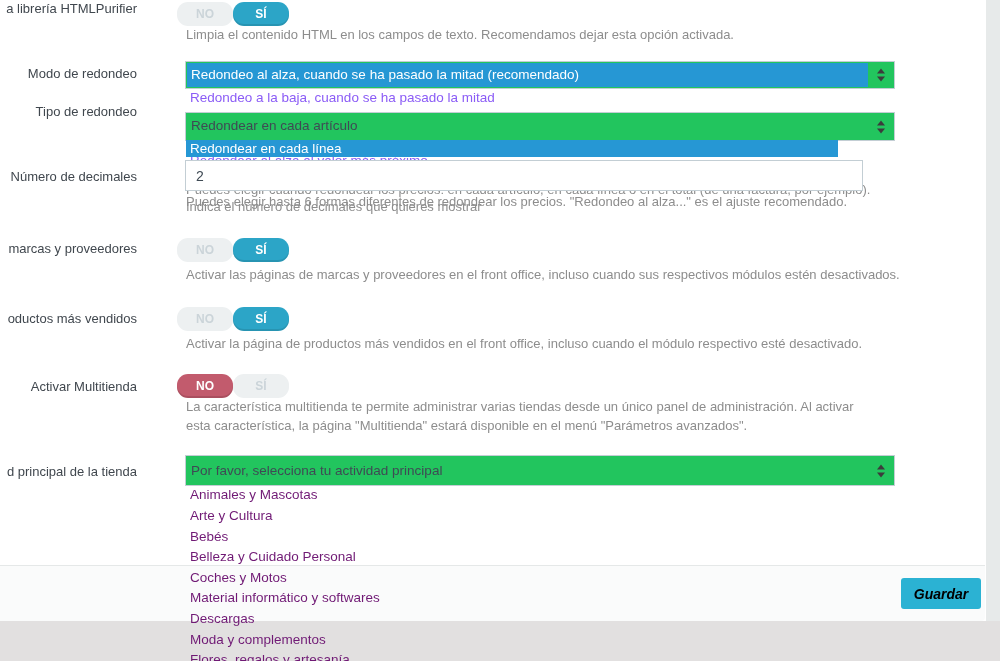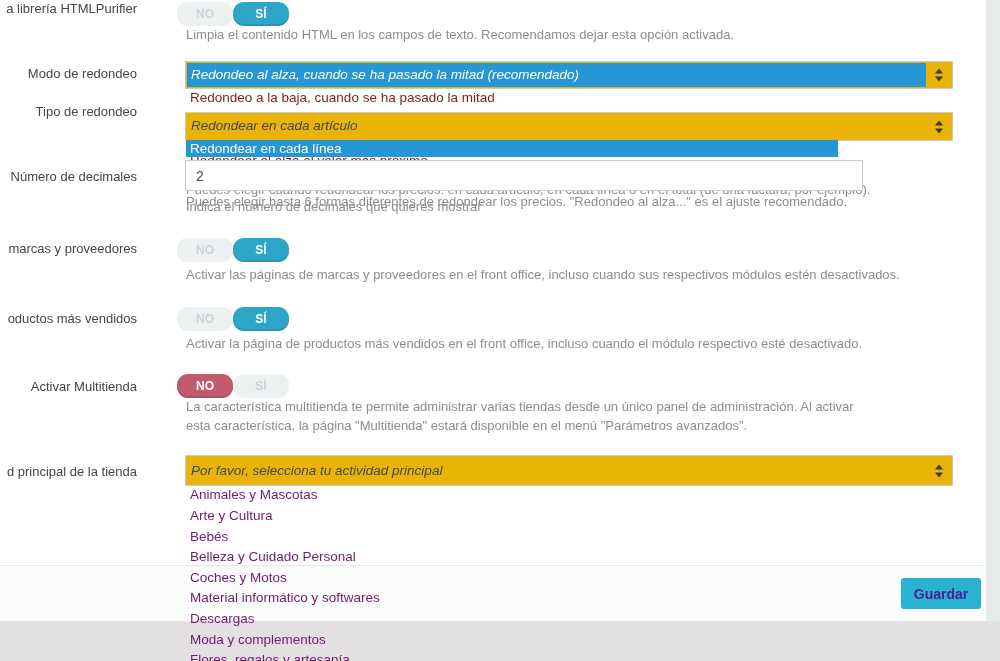--- a/index.html
+++ b/index.html
@@ -10,48 +10,48 @@
   .help{position:absolute;left:186px;font-size:13px;color:#8d8d8d;white-space:nowrap;}
   .help.wrap{white-space:normal;width:690px;line-height:18.5px;}
 
   .toggle{position:absolute;left:177px;display:flex;}
   .tcell{width:56px;height:24px;line-height:24px;text-align:center;
          font-size:12px;font-weight:bold;border-radius:11px;}
   .tcell.off{background:#edf0f1;color:#cbd4d9;}
   .tcell.on-teal{background:#2ca5c7;color:#fff;box-shadow:inset 0 -2px 0 rgba(0,0,0,.10);}
   .tcell.on-red{background:#c25b6d;color:#fff;box-shadow:inset 0 -2px 0 rgba(0,0,0,.12);}
 
-  .sel{position:absolute;left:185px;width:768px;background:#eab308;
-       border:1px solid #c3ced4;box-sizing:border-box;font-size:13.5px;color:#3f4a54;font-style:italic;}
+  .sel{position:absolute;left:185px;width:710px;background:#22c55e;
+       border:1px solid #c3ced4;box-sizing:border-box;font-size:13.5px;color:#3f4a54;}
   .sel .inner{position:absolute;left:1px;top:1px;bottom:1px;right:26px;
        line-height:24px;padding-left:4px;white-space:nowrap;overflow:hidden;}
   .sel .inner.hl{background:#2697d4;color:#fff;}
   .arrow{position:absolute;right:9px;top:50%;transform:translateY(-50%);width:8px;height:13px;}
   .arrow::before{content:"";position:absolute;top:0;left:0;
        border-left:4px solid transparent;border-right:4px solid transparent;
        border-bottom:5px solid #3c3c3c;}
   .arrow::after{content:"";position:absolute;bottom:0;left:0;
        border-left:4px solid transparent;border-right:4px solid transparent;
        border-top:5px solid #3c3c3c;}
 
-  .optrow{position:absolute;left:190px;font-size:13.5px;color:#7f1d1d;white-space:nowrap;}
+  .optrow{position:absolute;left:190px;font-size:13.5px;color:#8b5cf6;white-space:nowrap;}
   .optbar{position:absolute;left:186px;width:652px;height:17px;line-height:17px;
        background:#2697d4;color:#fff;font-size:13.5px;padding-left:4px;box-sizing:border-box;
        white-space:nowrap;z-index:3;}
 
   .txt{position:absolute;left:185px;width:678px;height:31px;box-sizing:border-box;
        border:1px solid #c3ced4;background:#fff;font-size:14px;color:#3f4a54;
        padding:0 0 0 10px;z-index:2;font-family:inherit;}
 
   .footer{position:absolute;left:0;top:565px;width:985px;height:56px;
        background:#fafbfb;border-top:1px solid #e5e8e8;border-radius:0 0 4px 0;
        box-sizing:border-box;z-index:2;}
   .btn{position:absolute;left:901px;top:578px;width:80px;height:31px;
-       background:#2bb2d3;color:#4c1d95;border:none;border-radius:3px;
-       font-size:14px;font-weight:bold;font-family:inherit;z-index:4;}
+       background:#2bb2d3;color:#000000;border:none;border-radius:3px;
+       font-size:14px;font-weight:bold;font-family:inherit;z-index:4;font-style:italic;}
   .grayband{position:absolute;left:0;top:621px;width:1000px;height:40px;background:#e2e0e0;z-index:1;}
   .rstrip{position:absolute;left:986px;top:0;width:14px;height:621px;background:#e7eaea;z-index:1;}
   .act-opt{position:absolute;left:190px;height:20px;font-size:13.5px;color:#701a75;
        white-space:nowrap;z-index:5;}
   .z1{z-index:1;} .z3{z-index:3;}
 </style>
 </head>
 <body>
 
 <div class="stage">

